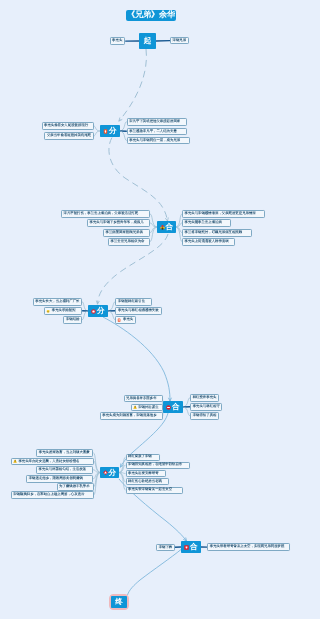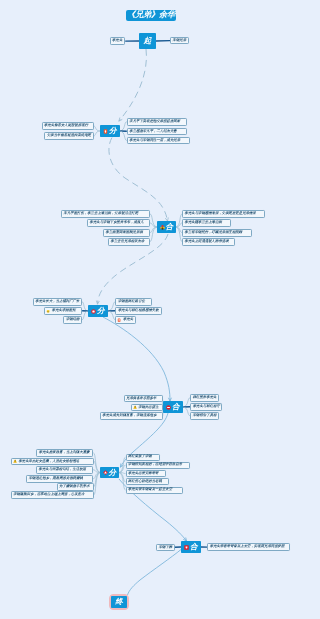--- a/index.html
+++ b/index.html
@@ -1,20 +1,20 @@
 <!DOCTYPE html>
 <html><head>
 <meta charset="utf-8">
 <title>mindmap</title>
 <style>
   html,body{margin:0;padding:0;}
   *{-webkit-font-smoothing:antialiased;text-rendering:geometricPrecision;}
   body{width:300px;height:619px;background:#e7effb;overflow:hidden;
        font-family:"Liberation Sans","DejaVu Sans",sans-serif;}
-  #stage{position:relative;width:300px;height:619px;font-style:italic;}
+  #stage{position:relative;width:300px;height:619px;}
   svg#links{position:absolute;left:0;top:0;width:300px;height:619px;}
   .title-node{position:absolute;background:#0f95d7;color:#fff;font-size:8.2px;font-weight:bold;letter-spacing:-0.2px;
          display:flex;align-items:center;justify-content:center;border-radius:2px;white-space:nowrap;}
   .hub{position:absolute;background:#0f95d7;border-radius:0.8px;white-space:nowrap;
        box-sizing:border-box;display:flex;align-items:center;justify-content:center;overflow:hidden;}
   .hub .hch{font-size:7.6px;font-weight:bold;color:#fff;line-height:1;display:block;}
   .hub .hico{width:5px;height:5px;margin-right:0.8px;flex:0 0 auto;display:block;line-height:0;}
   .hub .hico svg{display:block;}
   .leaf .lico svg{display:block;}
   .leaf{position:absolute;background:#f2f7fc;border:0.85px solid #7fa9c4;border-radius:1.2px;

